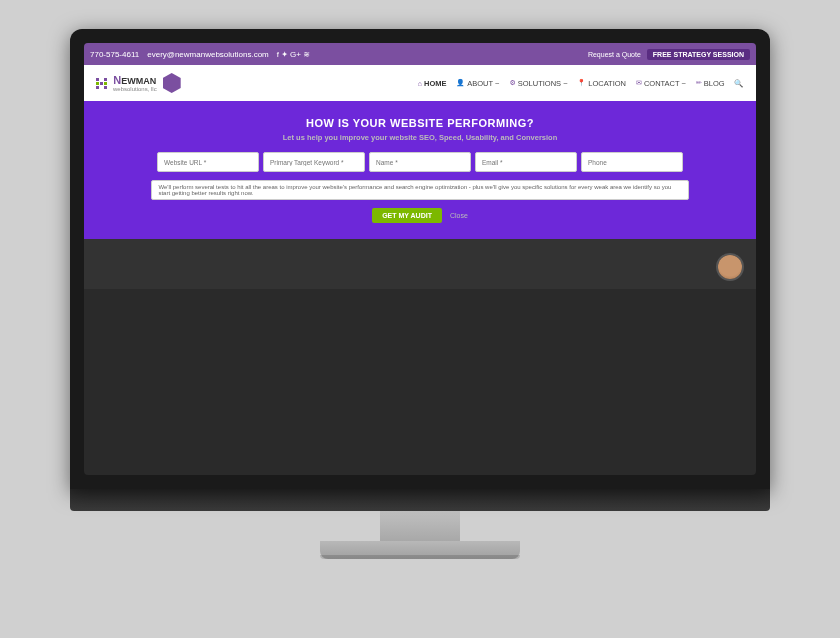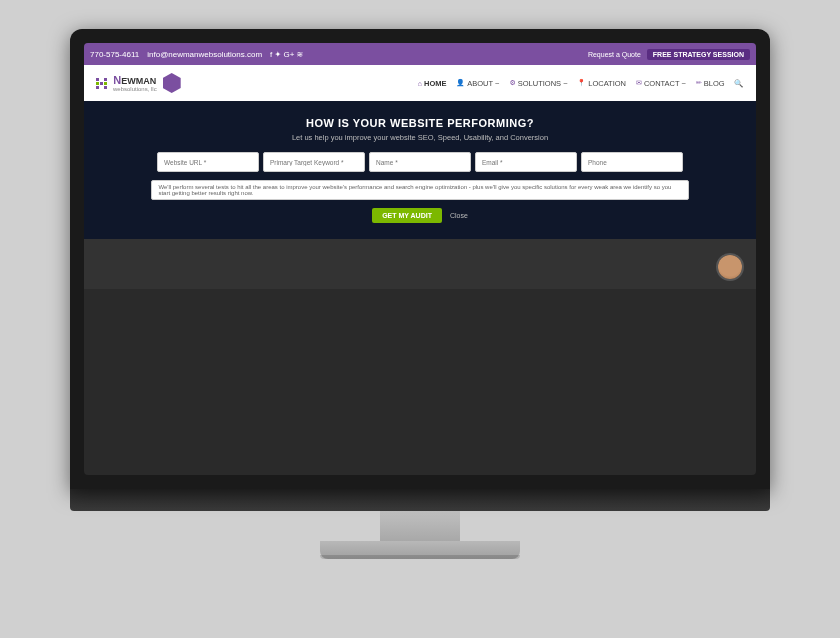--- a/index.html
+++ b/index.html
@@ -144,40 +144,41 @@
       font-weight: bold;
     }
 
     .nav-icon {
       font-size: 7px;
       color: #7b4fa0;
     }
 
     
     .main-content {
-      background: #0f172a;
+      background: #6d28d9;
       flex: 1;
       padding: 16px 20px;
       text-align: center;
       position: relative;
     }
 
     .main-heading {
       font-size: 11px;
       font-weight: bold;
       color: #fff;
       text-transform: uppercase;
       letter-spacing: 0.5px;
       margin-bottom: 4px;
     }
 
     .main-subheading {
       font-size: 7.5px;
       color: #bbb;
       margin-bottom: 10px;
+      font-weight: bold;
     }
 
     .audit-banner {
       background: #5a2d82;
       color: #fff;
       font-size: 9px;
       font-weight: bold;
       text-transform: uppercase;
       padding: 5px 12px;
       display: inline-block;
@@ -340,21 +341,21 @@
 </head>
 <body>
 
 <div class="monitor-wrapper">
   <div class="monitor-body">
     <div class="monitor-screen">
 
       <div class="top-bar">
         <div class="top-bar-left">
           <span>770-575-4611</span>
-          <span>info@newmanwebsolutions.com</span>
+          <span>every@newmanwebsolutions.com</span>
           <span>f ✦ G+ ≋</span>
         </div>
         <div class="top-bar-right">
           <span class="request-quote">Request a Quote</span>
           <span class="free-strategy">FREE STRATEGY SESSION</span>
         </div>
       </div>
 
       <div class="nav-bar">
         <div class="logo-area">

